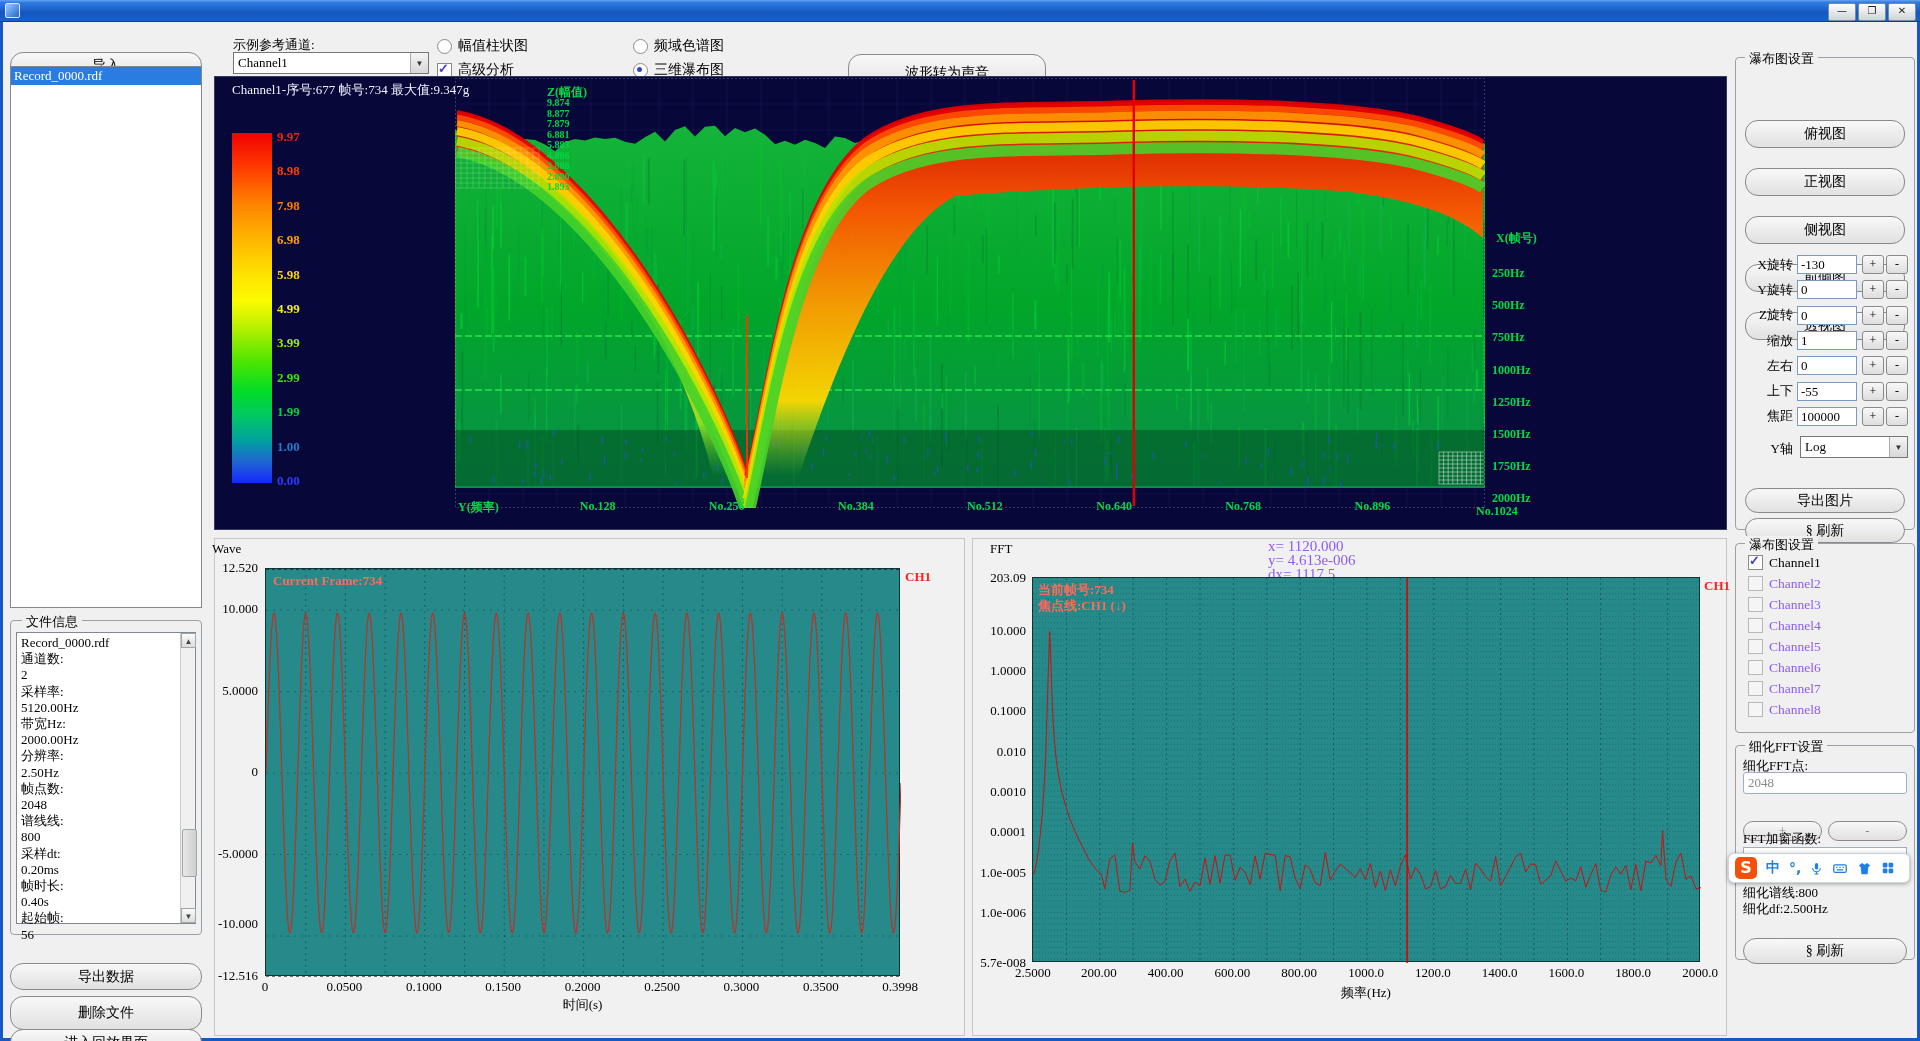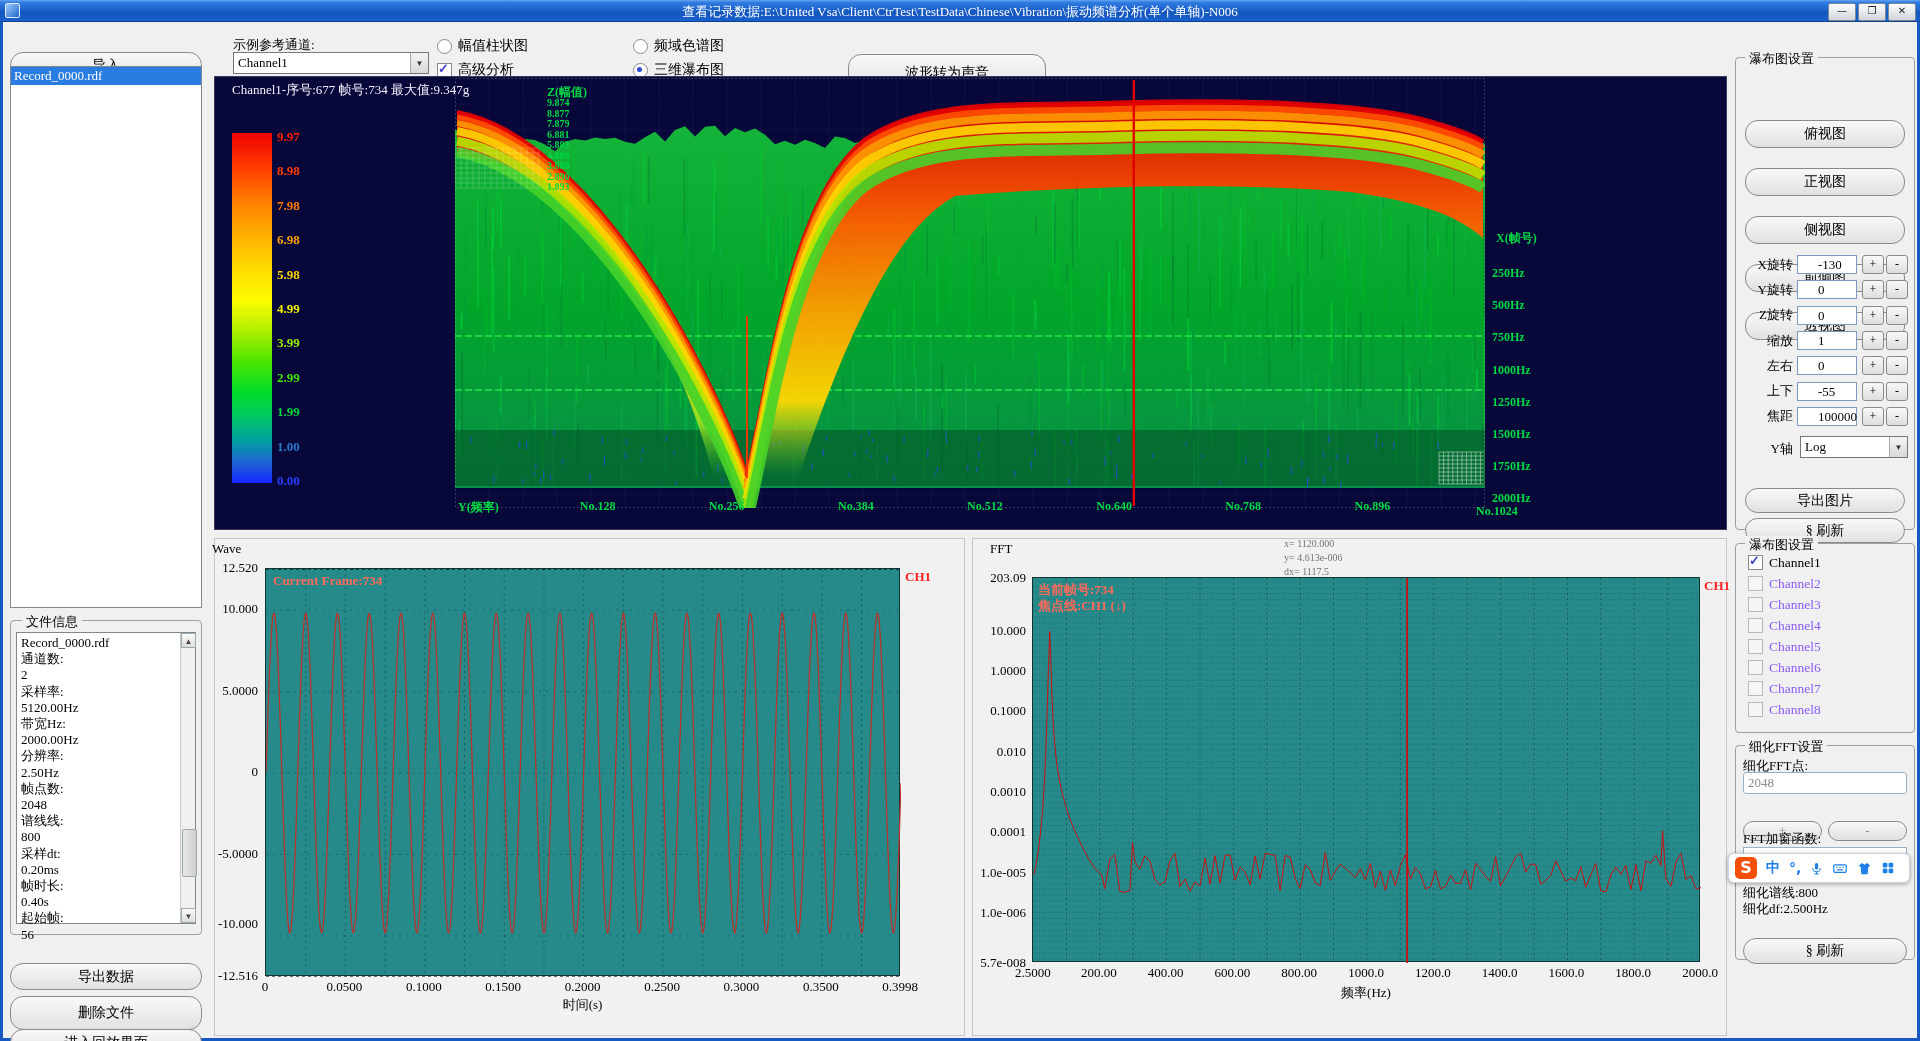--- a/index.html
+++ b/index.html
@@ -56,45 +56,44 @@
   .cbl span{height:16px;line-height:16px;font-size:13px;font-weight:bold;}
   .btt{display:flex;}
   .btt span{width:129.14px;text-align:center;}
   .rtt{display:flex;flex-direction:column;}
   .rtt span{height:32.2px;line-height:15px;}
   .panel{background:#f1f1f1;border:1px solid #c6c6c6;}
   .plot{background:#26898a;border:1px solid #133;}
   .ticklbl span{position:absolute;font-size:13px;white-space:nowrap;}
   .ann{color:#ff6a5a;font-weight:bold;font-size:13px;white-space:nowrap;}
   .legend{color:#ff2020;font-weight:bold;font-size:13px;}
-  .curtxt{color:#737373;font-size:10px;white-space:nowrap;margin-left:16px;}
+  .curtxt{color:#8b5cf6;font-size:15px;white-space:nowrap;}
   .axname{font-size:13px;text-align:center;}
   
   .spin-row{display:flex;align-items:center;height:25.3px;}
   .spin-label{width:52px;text-align:right;margin-right:4px;font-size:13px;}
-  .spin-input{width:60px;height:19px;background:#fff;border:1px solid #7a9ac0;font-size:13px;padding:0 20px;box-sizing:border-box;margin-right:5px;line-height:18px;}
+  .spin-input{width:60px;height:19px;background:#fff;border:1px solid #7a9ac0;font-size:13px;padding:0 3px;box-sizing:border-box;margin-right:5px;line-height:18px;}
   .spin-btn{width:22px;height:19px;margin-right:2px;background:linear-gradient(#f8f8f8,#dedede);border:1px solid #8a8a8a;border-radius:3px;
             text-align:center;line-height:17px;font-size:12px;box-sizing:border-box;}
   .chan-row{display:flex;align-items:center;height:21px;font-size:13.5px;}
   
   .ime{background:#fff;border:1px solid #ccd6e4;border-radius:6px;box-shadow:0 1px 4px rgba(0,0,0,.35);
        display:flex;align-items:center;gap:9px;padding:0 6px;}
   .ime-logo{width:22px;height:22px;background:#f4500a;border-radius:5px;color:#fff;font-weight:bold;font-size:16px;
             text-align:center;line-height:22px;font-family:"DejaVu Sans",sans-serif;}
   .ime-item{color:#1f7fe8;font-weight:bold;font-size:14px;display:flex;align-items:center;font-family:"DejaVu Sans",sans-serif;}
   .graytext{color:#8a8a8a;}
 </style>
 </head>
 <body>
 
 <div class="win">
 
   <div class="abs titlebar"></div>
   <div class="abs appicon"></div>
-  <div class="abs title">查看记录数据:E:\United Vsa\Client\CtrTest\TestData\Chinese\Vibration\振动频谱分析(单个单轴)-N006</div>
   <div class="winbtns">
     <span class="wbtn">—</span>
     <span class="wbtn">❐</span>
     <span class="wbtn">✕</span>
   </div>
 
   <div class="abs frame" style="left:0;top:22px;width:3px;height:1019px"></div>
   <div class="abs frame" style="left:1917px;top:22px;width:3px;height:1019px"></div>
   <div class="abs frame" style="left:0;top:1038px;width:1920px;height:3px"></div>
 

